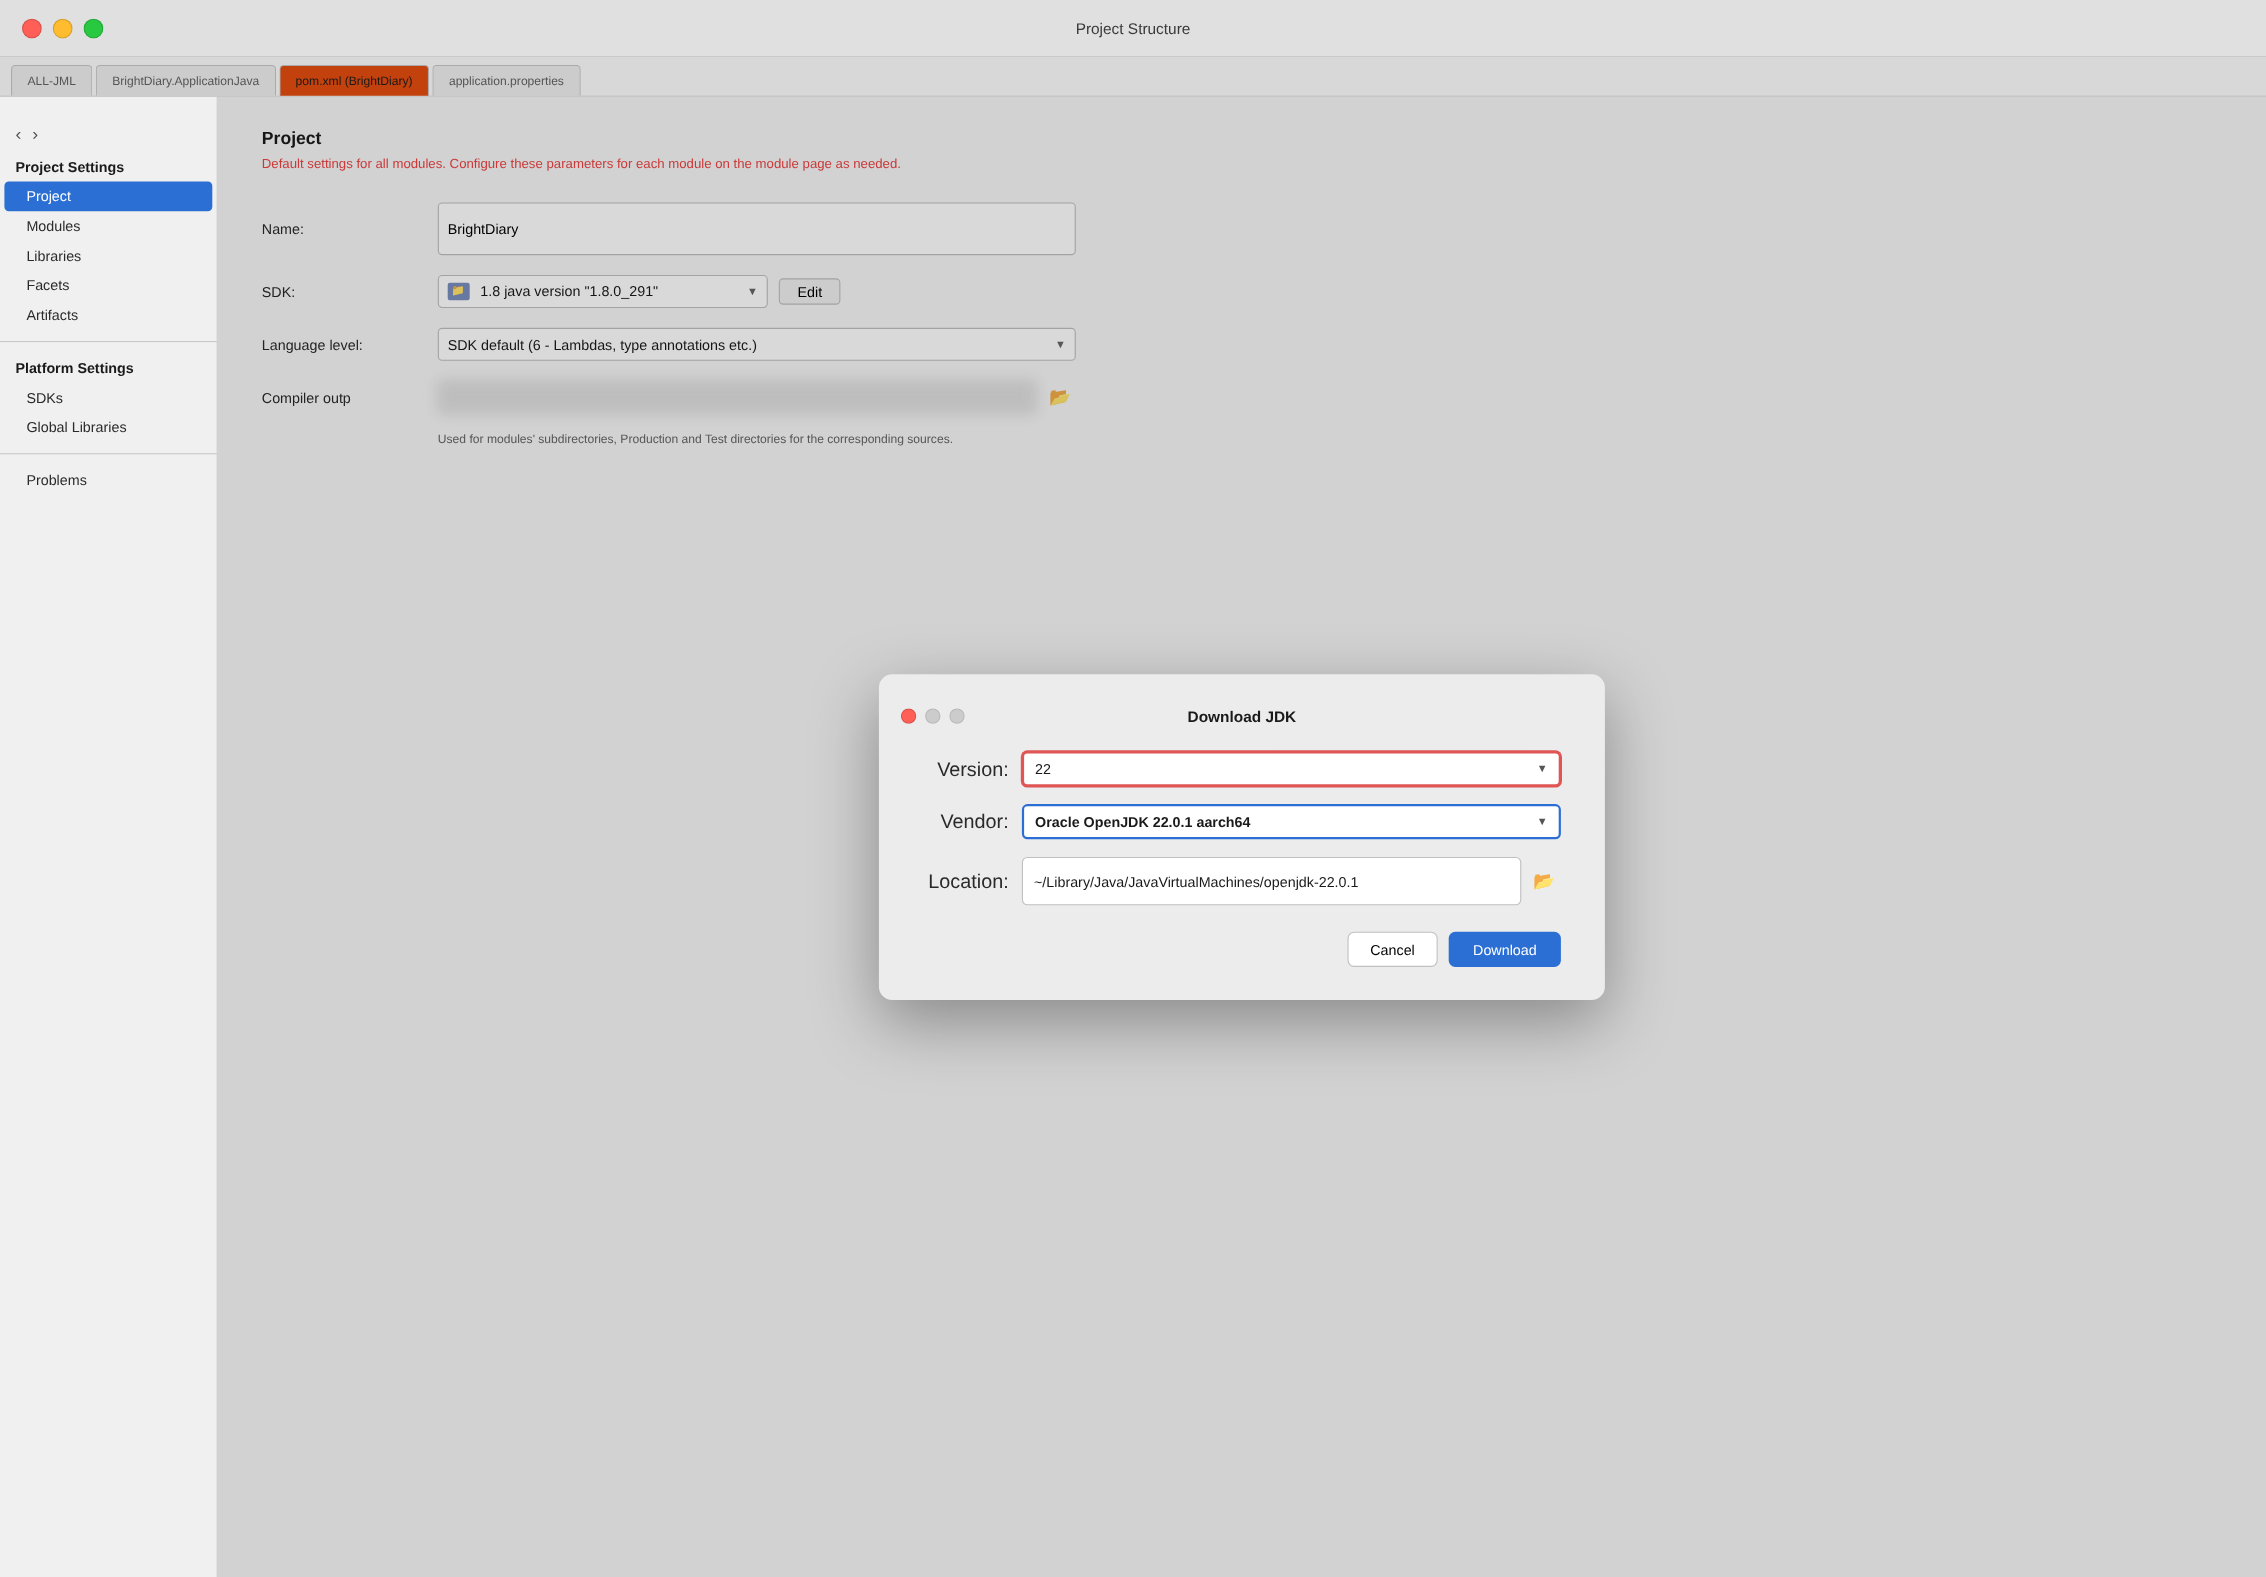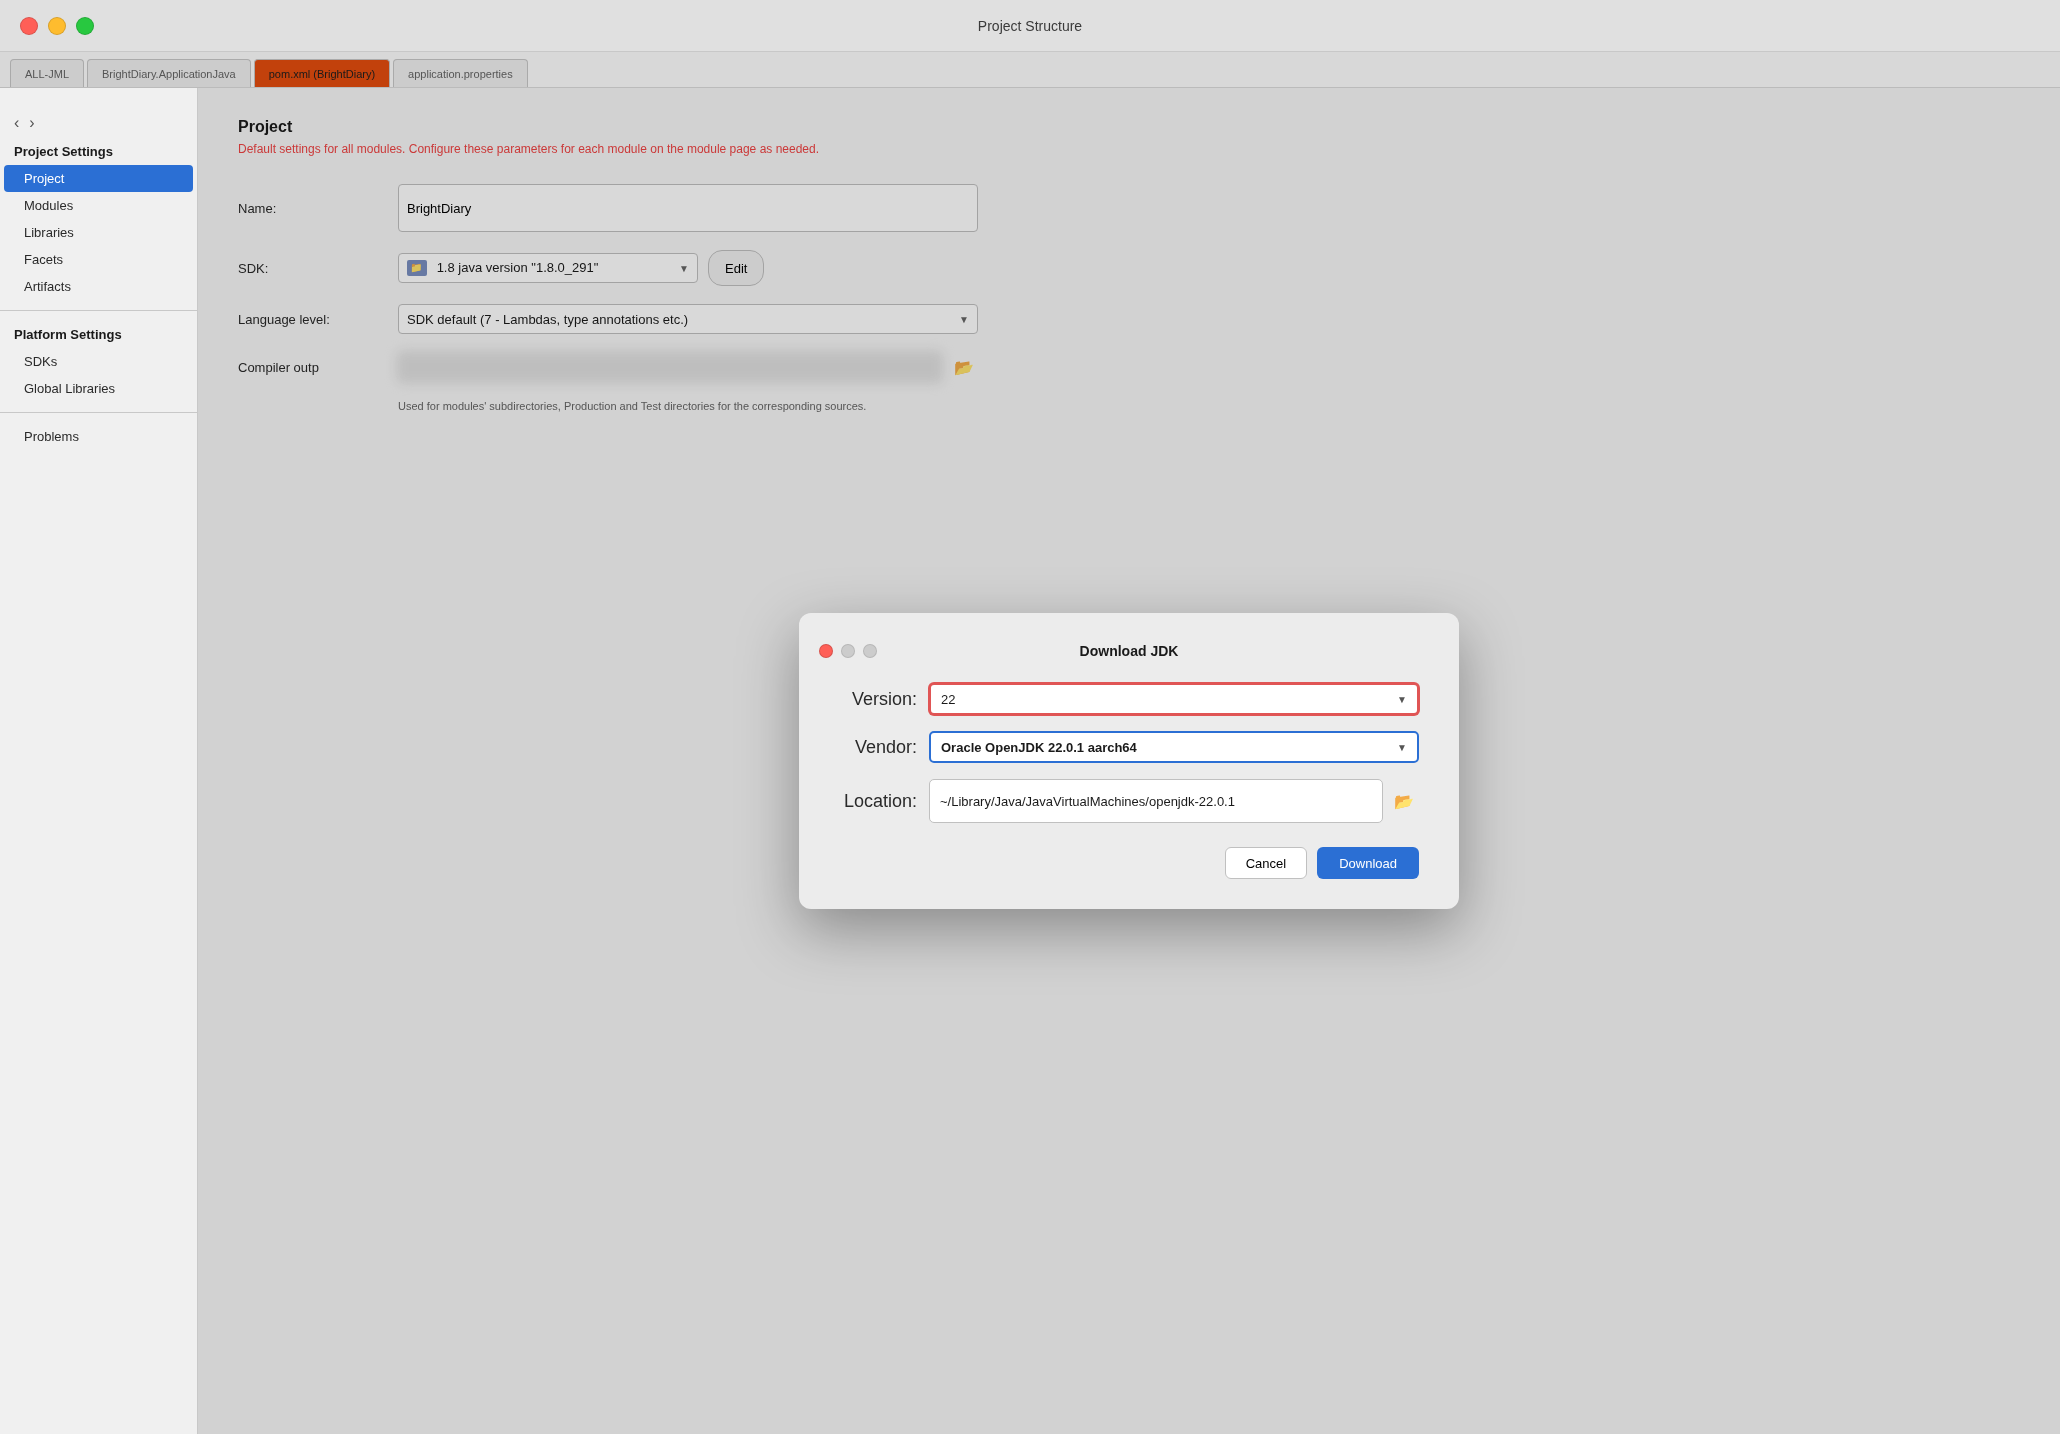--- a/index.html
+++ b/index.html
@@ -185,24 +185,24 @@
       justify-content: space-between;
       cursor: pointer;
       min-width: 300px;
     }
     .select-box .chevron {
       font-size: 10px;
       color: #666;
       margin-left: 10px;
     }
     .btn-edit {
-      height: 36px;
+      height: 24px;
       padding: 0 16px;
       border: 1px solid #c0c0c0;
-      border-radius: 14px;
+      border-radius: 4px;
       background: #f0f0f0;
       font-size: 13px;
       cursor: pointer;
     }
     .compiler-output-row .form-field {
       display: flex;
       align-items: center;
       gap: 8px;
     }
     .blurred-field {
@@ -475,21 +475,21 @@
           <span class="chevron">▼</span>
         </div>
         <button class="btn-edit">Edit</button>
       </div>
     </div>
 
     <div class="form-row">
       <div class="form-label">Language level:</div>
       <div class="form-field">
         <div class="select-box" style="max-width:580px;width:100%;">
-          <span>SDK default (7 - Lambdas, type annotations etc.)</span>
+          <span>SDK default (6 - Lambdas, type annotations etc.)</span>
           <span class="chevron">▼</span>
         </div>
       </div>
     </div>
 
     <div class="form-row compiler-output-row">
       <div class="form-label">Compiler outp</div>
       <div class="form-field">
         <div class="blurred-field"></div>
         <div class="folder-icon-btn">📂</div>

